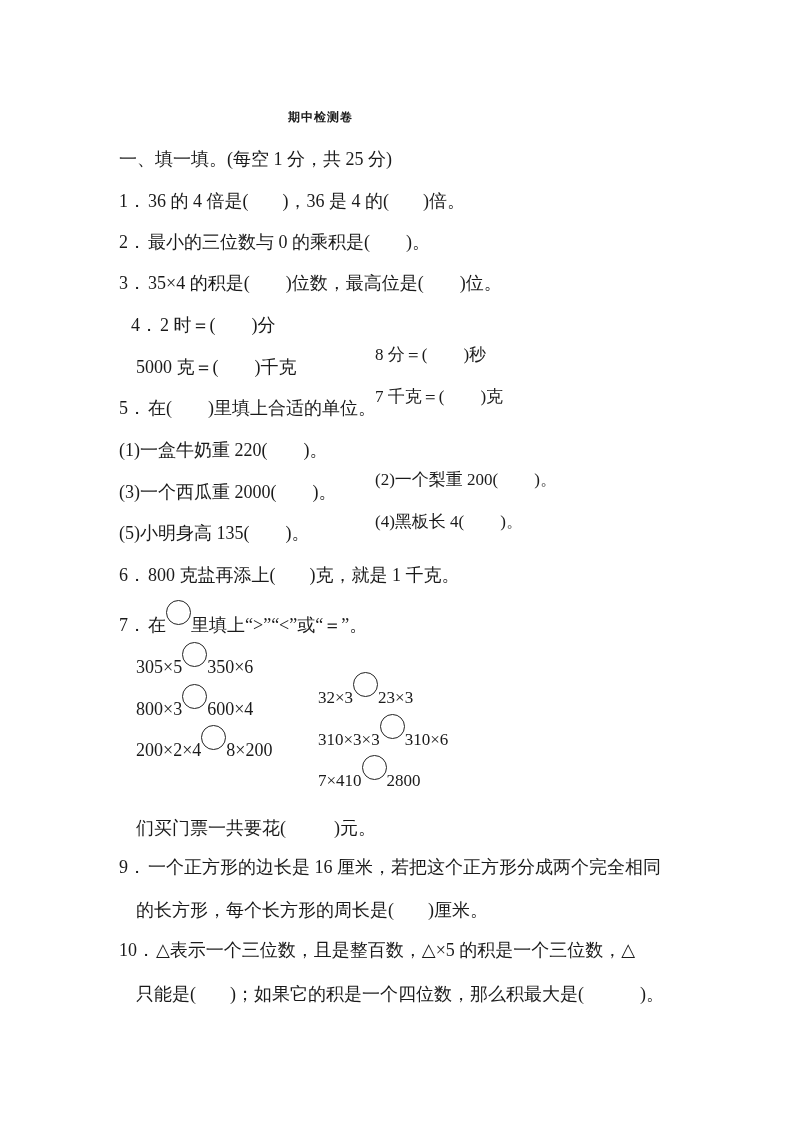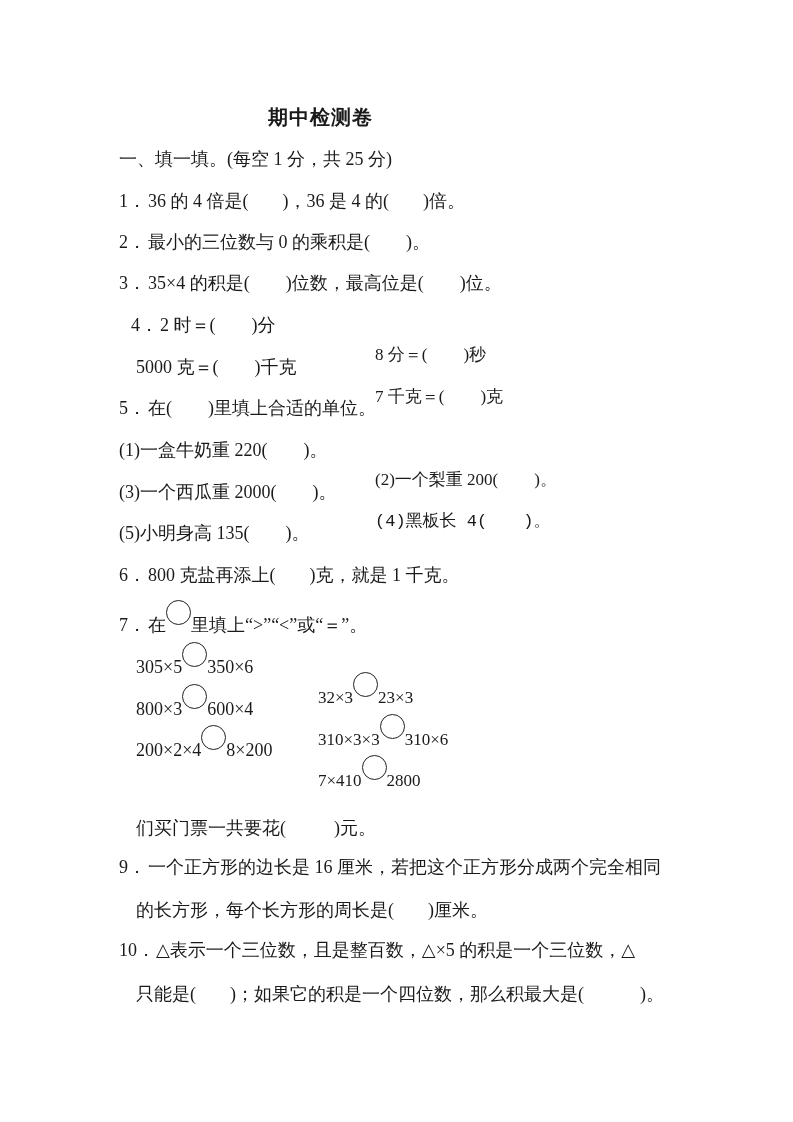--- a/index.html
+++ b/index.html
@@ -1,20 +1,20 @@
 <!DOCTYPE html>
 <html><head>
 <meta charset="utf-8">
 <style>
   html, body { margin: 0; padding: 0; background: #ffffff; }
   body { width: 793px; height: 1122px; position: relative; overflow: hidden;
          font-family: "Liberation Serif", "DejaVu Serif", serif; color: #1a1a1a; }
   .page { position: absolute; left: 0; top: 0; width: 793px; height: 1122px; }
   .title { position: absolute; top: 105px; left: 0; width: 641px; text-align: center;
-           font-size: 20px; font-weight: bold; letter-spacing: 1px; line-height: 24px;
+           font-size: 12px; font-weight: bold; letter-spacing: 1px; line-height: 24px;
            font-family: "DejaVu Sans", sans-serif; }
   .line { position: absolute; left: 119px; font-size: 18px; line-height: 24px; white-space: nowrap; }
   .indent { left: 136px; }
   .blank { display: inline-block; }
   .num { display: inline-block; width: 29px; }
   .num10 { display: inline-block; width: 37px; }
   .circle { display: inline-block; width: 25px; height: 25px; border: 1px solid #222;
             border-radius: 50%; vertical-align: -2px; margin: 0 0px; position: relative; top: -8px;
             box-sizing: border-box; }
   .cmp { position: absolute; font-size: 17px; line-height: 24px; white-space: nowrap; margin-top: 30px; }
@@ -58,21 +58,21 @@
   </div>
   <div class="line" style="top:438px;">
     <span>(1)一盒牛奶重 220(</span><span class="blank" style="width:36px;"></span><span>)。</span>
   </div>
   <div class="cmp" style="top:438px; left:375px;">
     <span>(2)一个梨重 200(</span><span class="blank" style="width:36px;"></span><span>)。</span>
   </div>
   <div class="line" style="top:480px;">
     <span>(3)一个西瓜重 2000(</span><span class="blank" style="width:36px;"></span><span>)。</span>
   </div>
-  <div class="cmp" style="top:480px; left:375px;font-family:Liberation Mono, monospace;">
+  <div class="cmp" style="top:480px; left:375px;">
     <span>(4)黑板长 4(</span><span class="blank" style="width:36px;"></span><span>)。</span>
   </div>
   <div class="line" style="top:521px;">
     <span>(5)小明身高 135(</span><span class="blank" style="width:36px;"></span><span>)。</span>
   </div>
 
   <div class="line" style="top:563px;">
     <span class="num">6．</span><span>800 克盐再添上(</span><span class="blank" style="width:34px;"></span><span>)克，就是 1 千克。</span>
   </div>
 

